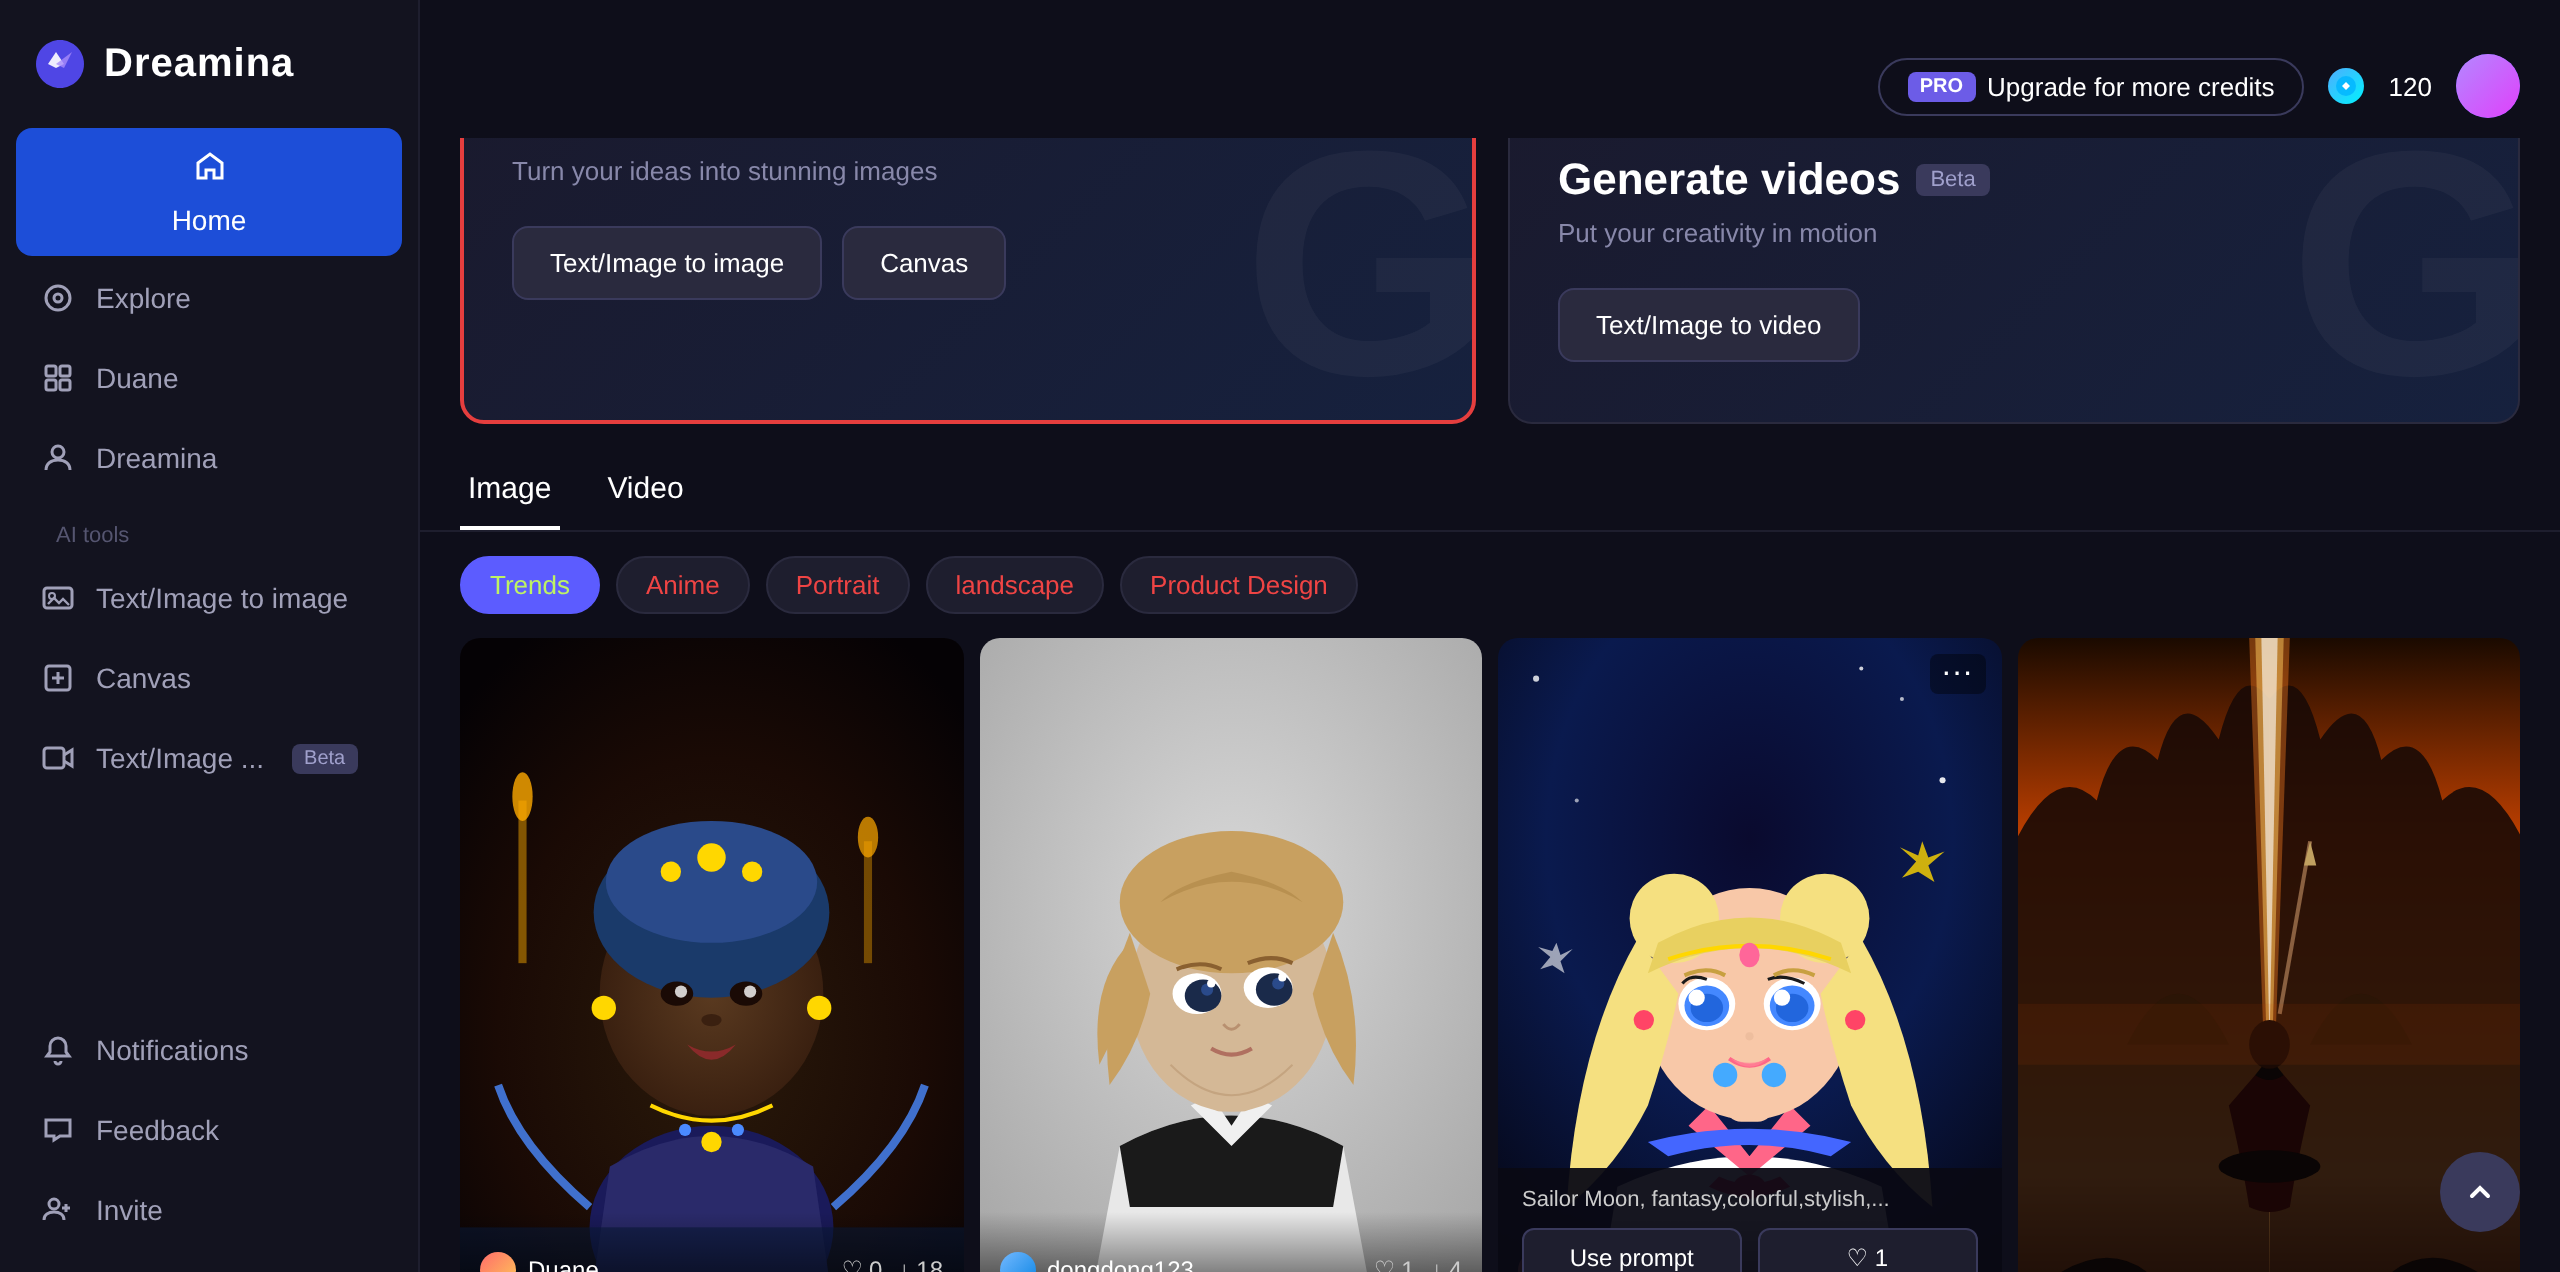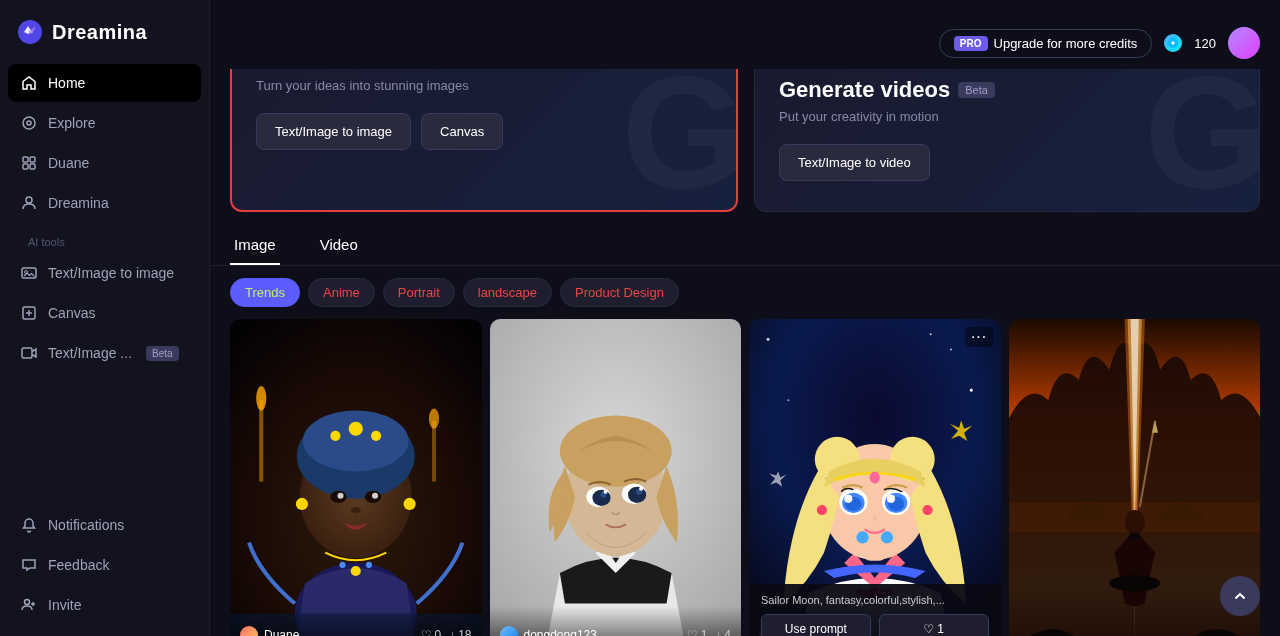--- a/index.html
+++ b/index.html
@@ -53,22 +53,23 @@
       align-items: center;
       gap: 10px;
       padding: 10px 12px;
       border-radius: 8px;
       cursor: pointer;
       font-size: 14px;
       color: #a0a0b8;
       transition: background 0.15s;
     }
     .nav-item:hover, .nav-item.active {
-      background: #000000;
-      color: #ffffff;
+      background: #1d4ed8;
+      color: #ffffff;
+      flex-direction: column;
     }
     .nav-item .icon {
       width: 18px;
       height: 18px;
       display: flex;
       align-items: center;
       justify-content: center;
       flex-shrink: 0;
     }
     .nav-section-label {
@@ -232,21 +233,21 @@
       color: rgba(255,255,255,0.04);
       line-height: 1;
       pointer-events: none;
       user-select: none;
     }
 
     
     .tabs-row {
       display: flex;
       align-items: center;
-      gap: 20px;
+      gap: 4px;
       padding: 0 20px 0;
       border-bottom: 1px solid #1e1e2e;
       margin-bottom: 12px;
     }
     .tab-item {
       padding: 8px 4px 10px;
       margin-right: 16px;
       font-size: 15px;
       cursor: pointer;
       color: #ffffff;

